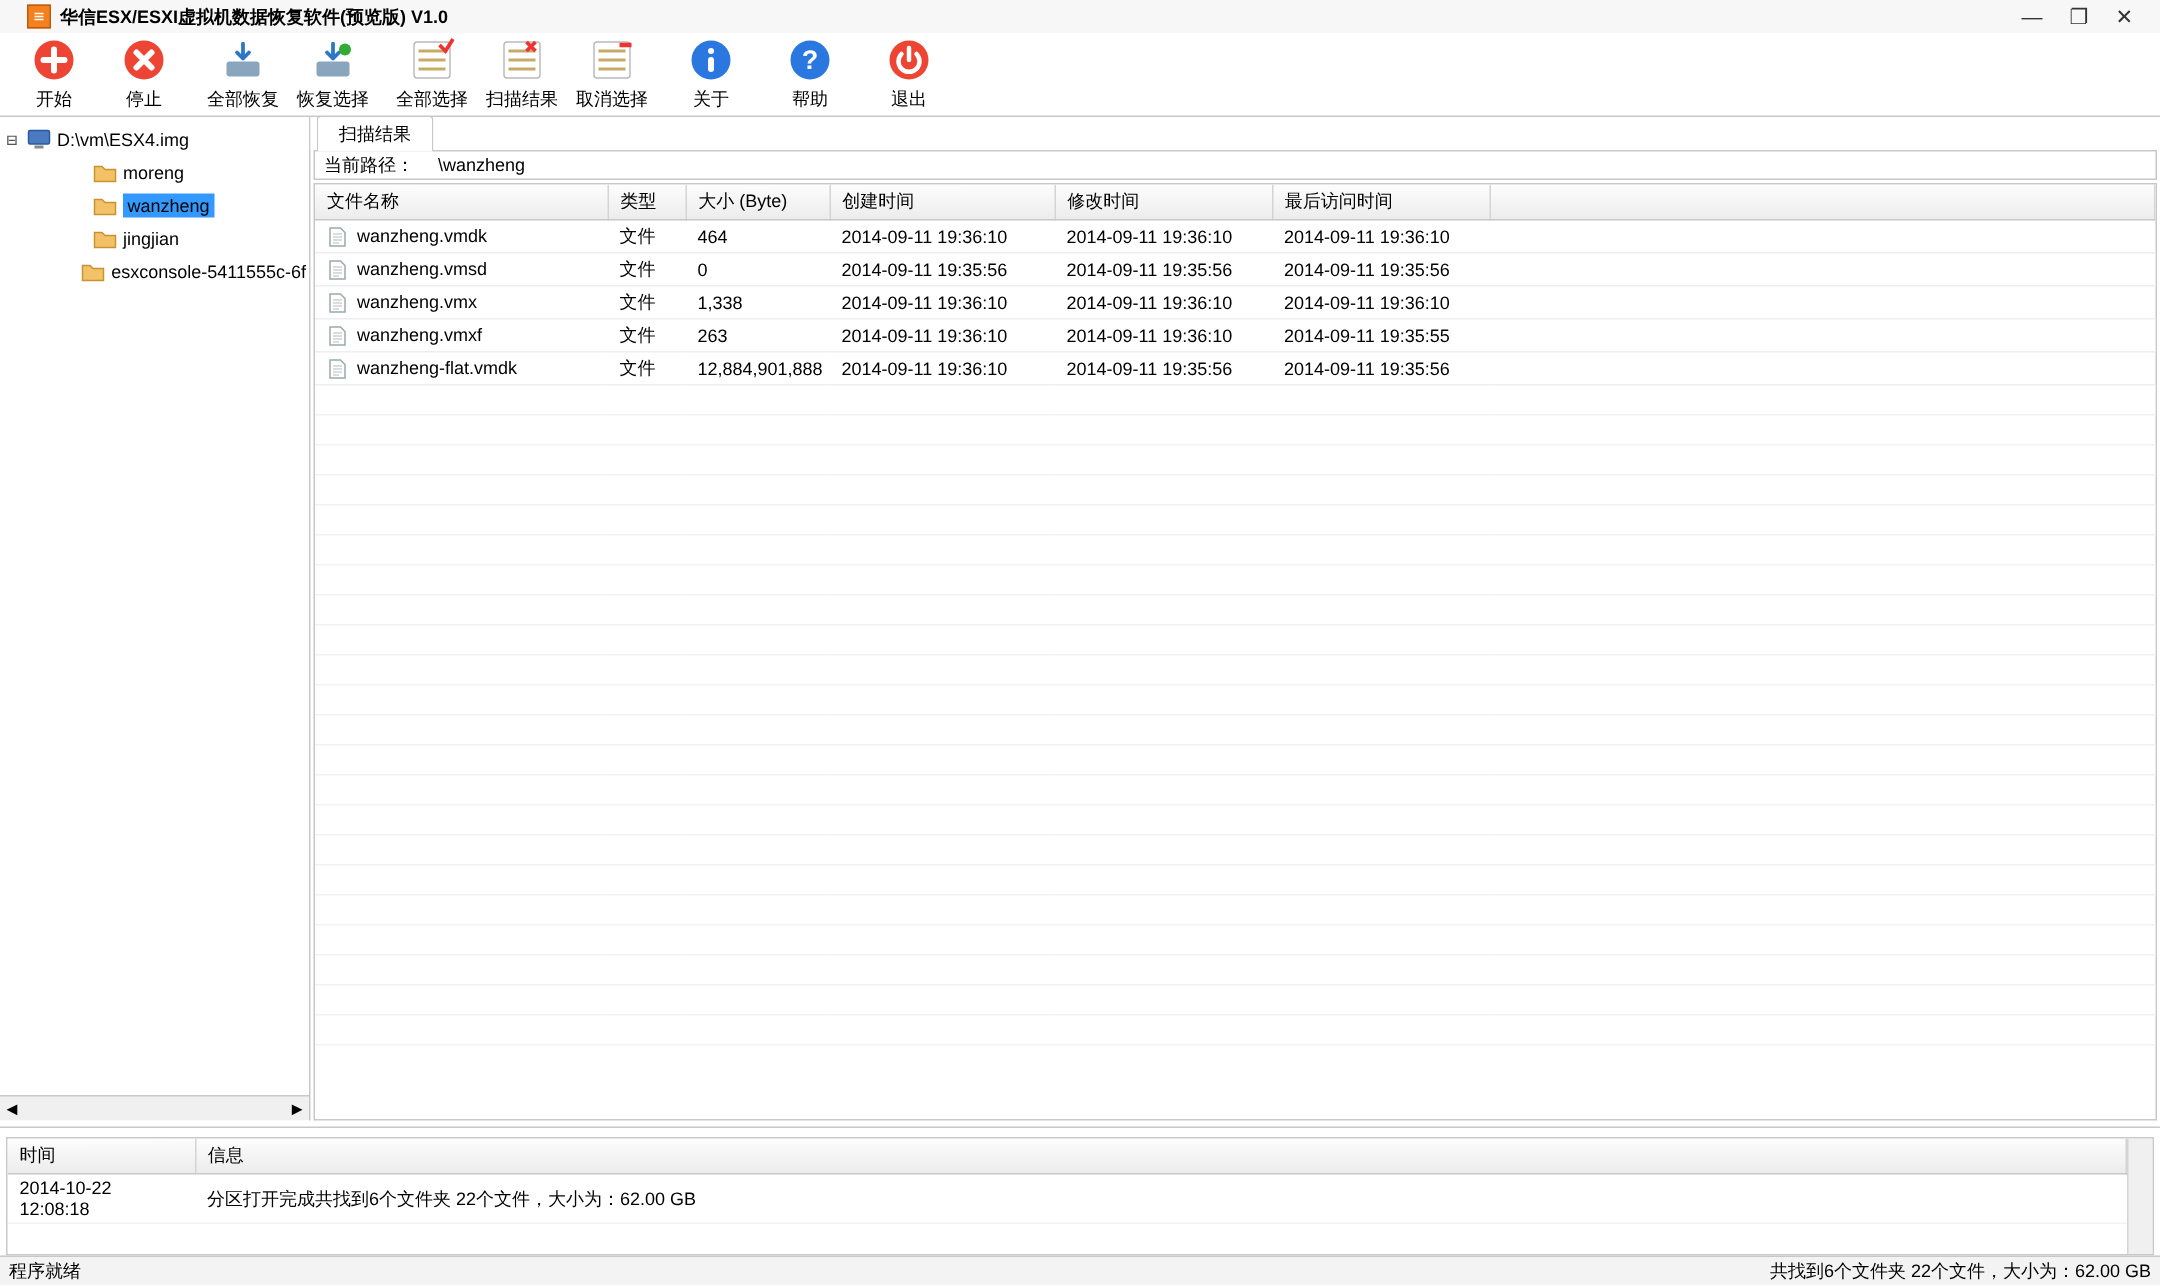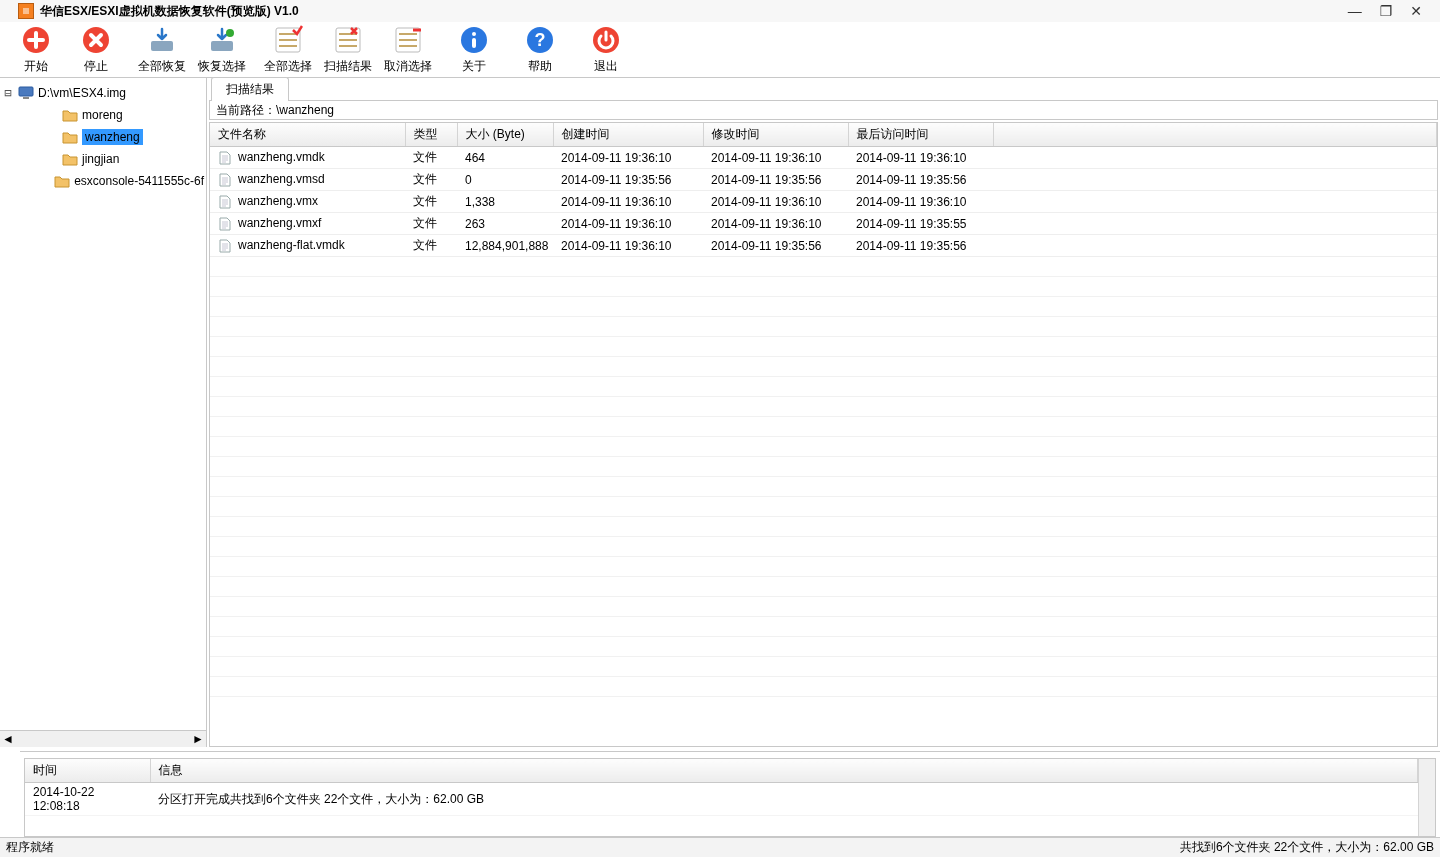--- a/index.html
+++ b/index.html
@@ -103,21 +103,21 @@
   top:1px;
 }
 .path-bar {
   height: 20px;
   border: 1px solid #c8c8c8;
   margin: 0 2px;
   background: #fff;
   display:flex;
   align-items:center;
   padding: 0 6px;
-  gap:0;
+  gap:16px;
 }
 .grid-wrapper {
   flex: 1;
   min-height: 0;
   border: 1px solid #c8c8c8;
   margin: 2px 2px 0 2px;
   overflow-x: auto;
   overflow-y: hidden;
 }
 .grid {
@@ -146,21 +146,20 @@
 .grid tbody tr.empty td { border-bottom:1px solid #f1f1f1; }
 .file-icon { width:14px; height:14px; display:inline-block; vertical-align:middle; margin-right:6px; }
 
 
 .log-pane {
   height: 86px;
   border-top: 1px solid #c8c8c8;
   margin-top: 4px;
   display:flex;
   flex-direction:column;
-  margin-left:20px;
 }
 .log-grid {
   width: 100%;
   border-collapse: collapse;
   table-layout: fixed;
 }
 .log-grid th {
   background: linear-gradient(#fdfdfd,#ececec);
   border-right: 1px solid #d4d4d4;
   border-bottom: 1px solid #c8c8c8;

